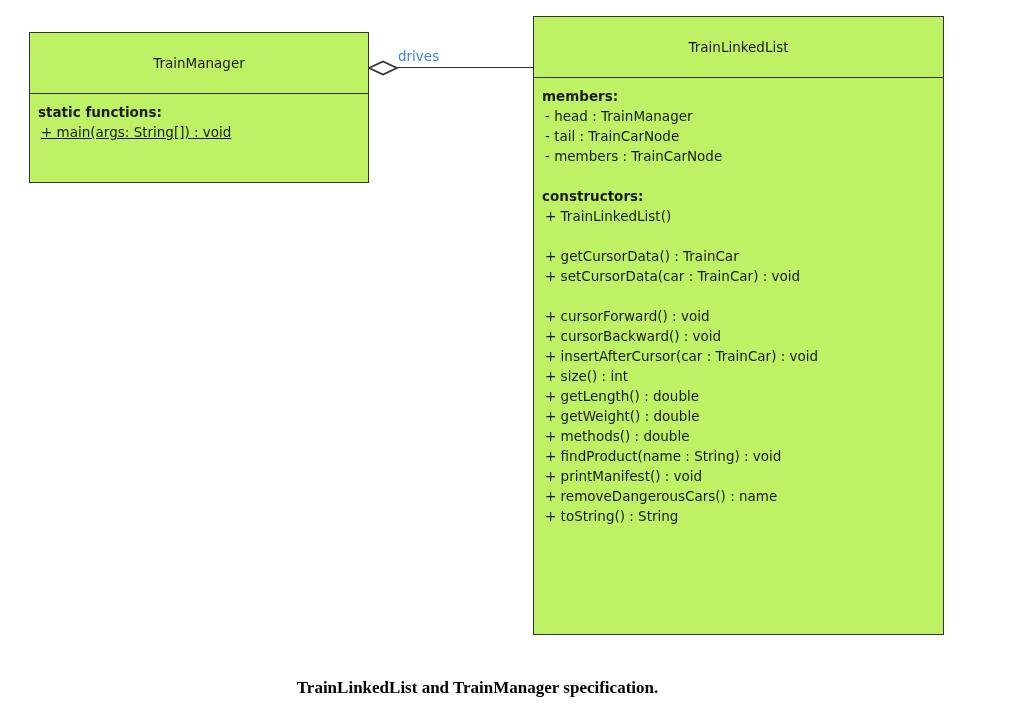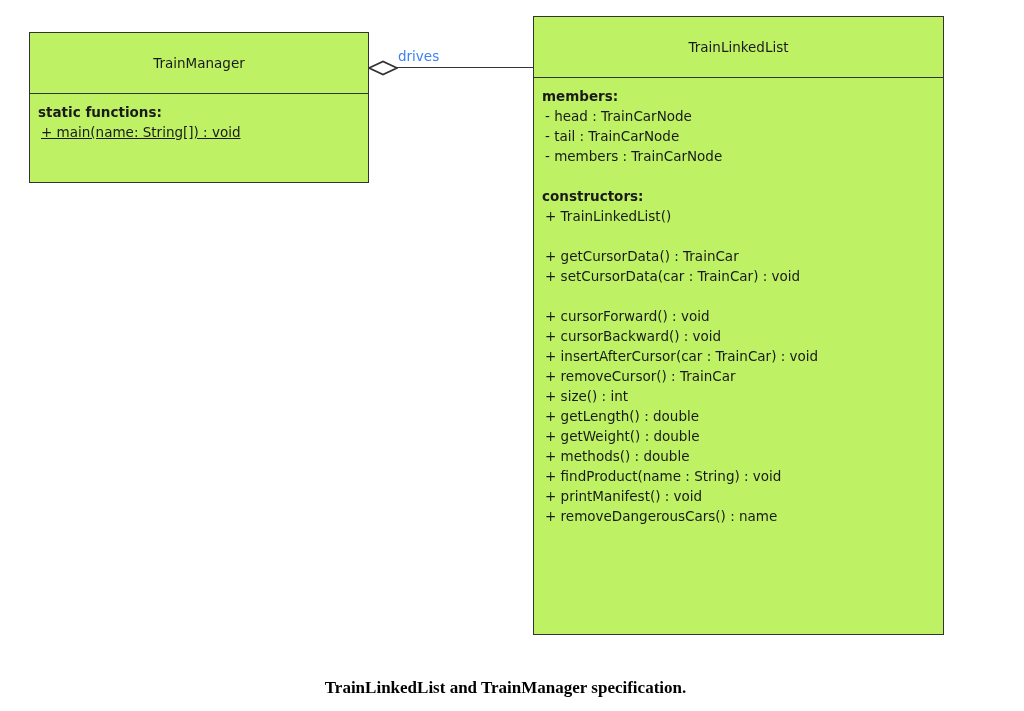--- a/index.html
+++ b/index.html
@@ -59,74 +59,73 @@
   }
   .caption {
     position: absolute;
     left: 0; top: 678px;
     width: 955px;
     text-align: center;
     font-family: "Liberation Serif", serif;
     font-weight: bold;
     font-size: 17px;
     color: #000000;
-    padding-left: 28px;
   }
 </style>
 </head>
 <body>
 
 <div class="page">
 
   <div class="class-box trainmanager">
     <div class="class-title">TrainManager</div>
     <div class="class-body">
         <div class="uml-section">
           <div class="uml-heading">static functions:</div>
-          <div class="uml-item underline">+ main(name: String[]) : void</div>
+          <div class="uml-item underline">+ main(args: String[]) : void</div>
         </div>
       </div>
   </div>
 
   <div class="assoc-line"></div>
   <div class="diamond-wrap">
     <svg width="30" height="16" viewBox="0 0 30 16">
       <polygon points="1,8 15,1.5 29,8 15,14.5" fill="#ffffff" stroke="#333333" stroke-width="1.8"></polygon>
     </svg>
   </div>
   <div class="assoc-label">drives</div>
 
   <div class="class-box trainlinkedlist">
     <div class="class-title">TrainLinkedList</div>
     <div class="class-body">
         <div class="uml-section">
           <div class="uml-heading">members:</div>
-          <div class="uml-item">- head : TrainCarNode</div>
+          <div class="uml-item">- head : TrainManager</div>
           <div class="uml-item">- tail : TrainCarNode</div>
           <div class="uml-item">- members : TrainCarNode</div>
         </div>
         <div class="uml-section">
           <div class="uml-heading">constructors:</div>
           <div class="uml-item">+ TrainLinkedList()</div>
         </div>
         <div class="uml-section">
           <div class="uml-item">+ getCursorData() : TrainCar</div>
           <div class="uml-item">+ setCursorData(car : TrainCar) : void</div>
         </div>
         <div class="uml-section">
           <div class="uml-item">+ cursorForward() : void</div>
           <div class="uml-item">+ cursorBackward() : void</div>
           <div class="uml-item">+ insertAfterCursor(car : TrainCar) : void</div>
-          <div class="uml-item">+ removeCursor() : TrainCar</div>
           <div class="uml-item">+ size() : int</div>
           <div class="uml-item">+ getLength() : double</div>
           <div class="uml-item">+ getWeight() : double</div>
           <div class="uml-item">+ methods() : double</div>
           <div class="uml-item">+ findProduct(name : String) : void</div>
           <div class="uml-item">+ printManifest() : void</div>
           <div class="uml-item">+ removeDangerousCars() : name</div>
+          <div class="uml-item">+ toString() : String</div>
         </div>
       </div>
   </div>
 
   <div class="caption">TrainLinkedList and TrainManager specification.</div>
 
 </div>
 
 </body></html>

